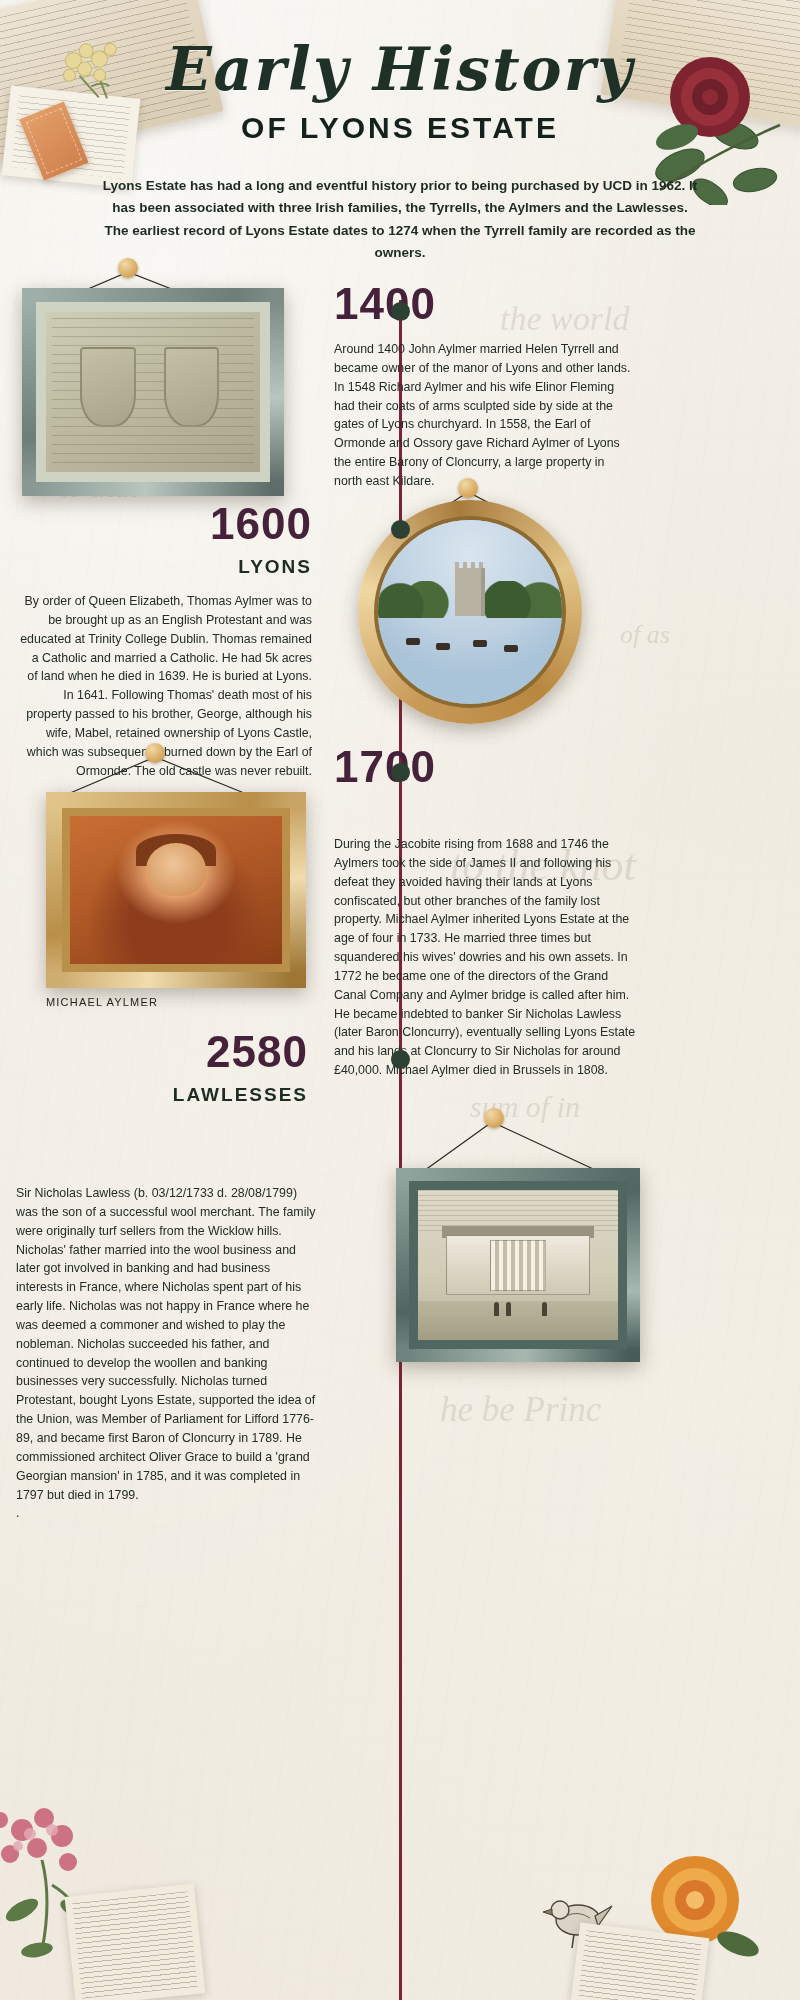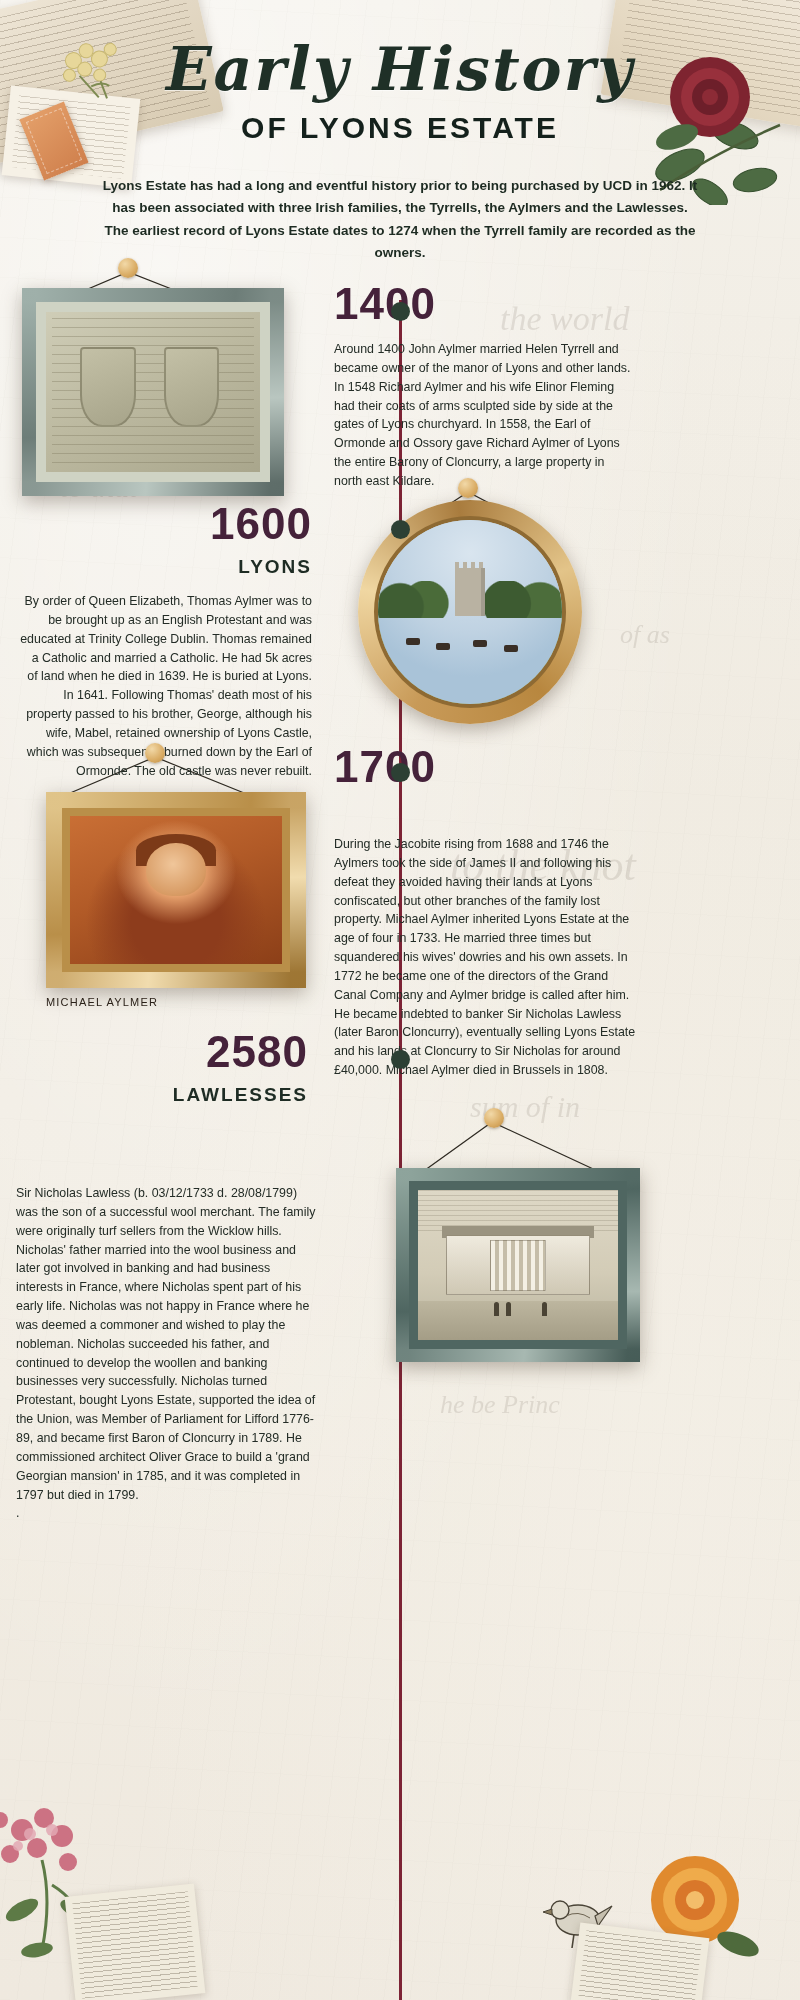--- a/index.html
+++ b/index.html
@@ -361,21 +361,21 @@
 
   <div class="paper-texture"></div>
 
   <div class="script-ghost" style="left:500px; top:300px; font-size:34px;">the world</div>
   <div class="script-ghost" style="left:60px; top:470px; font-size:30px;">to that</div>
   <div class="script-ghost" style="left:620px; top:620px; font-size:26px;">of as</div>
   <div class="script-ghost" style="left:450px; top:840px; font-size:44px;">to the knot</div>
   <div class="script-ghost" style="left:470px; top:1090px; font-size:30px;">sum of in</div>
   <div class="script-ghost" style="left:70px; top:960px; font-size:28px;">have been</div>
   <div class="script-ghost" style="left:430px; top:1330px; font-size:28px;">Charlotte</div>
-  <div class="script-ghost" style="left:440px; top:1390px; font-size:26px;">he be Princ</div>
+  <div class="script-ghost" style="left:440px; top:1390px; font-size:35px;">he be Princ</div>
 
   <div class="collage book-tl"></div>
   <div class="collage paper-scrap-1"></div>
   <div class="collage stamp-orange"></div>
   <div class="collage flower-yellow">
     <svg width="90" height="70" viewBox="0 0 90 70">
       <g fill="#e7d79a" stroke="#c9b973" stroke-width="1">
         <circle cx="20" cy="22" r="8"></circle>
           <circle cx="34" cy="14" r="7"></circle>
           <circle cx="46" cy="24" r="8"></circle>

